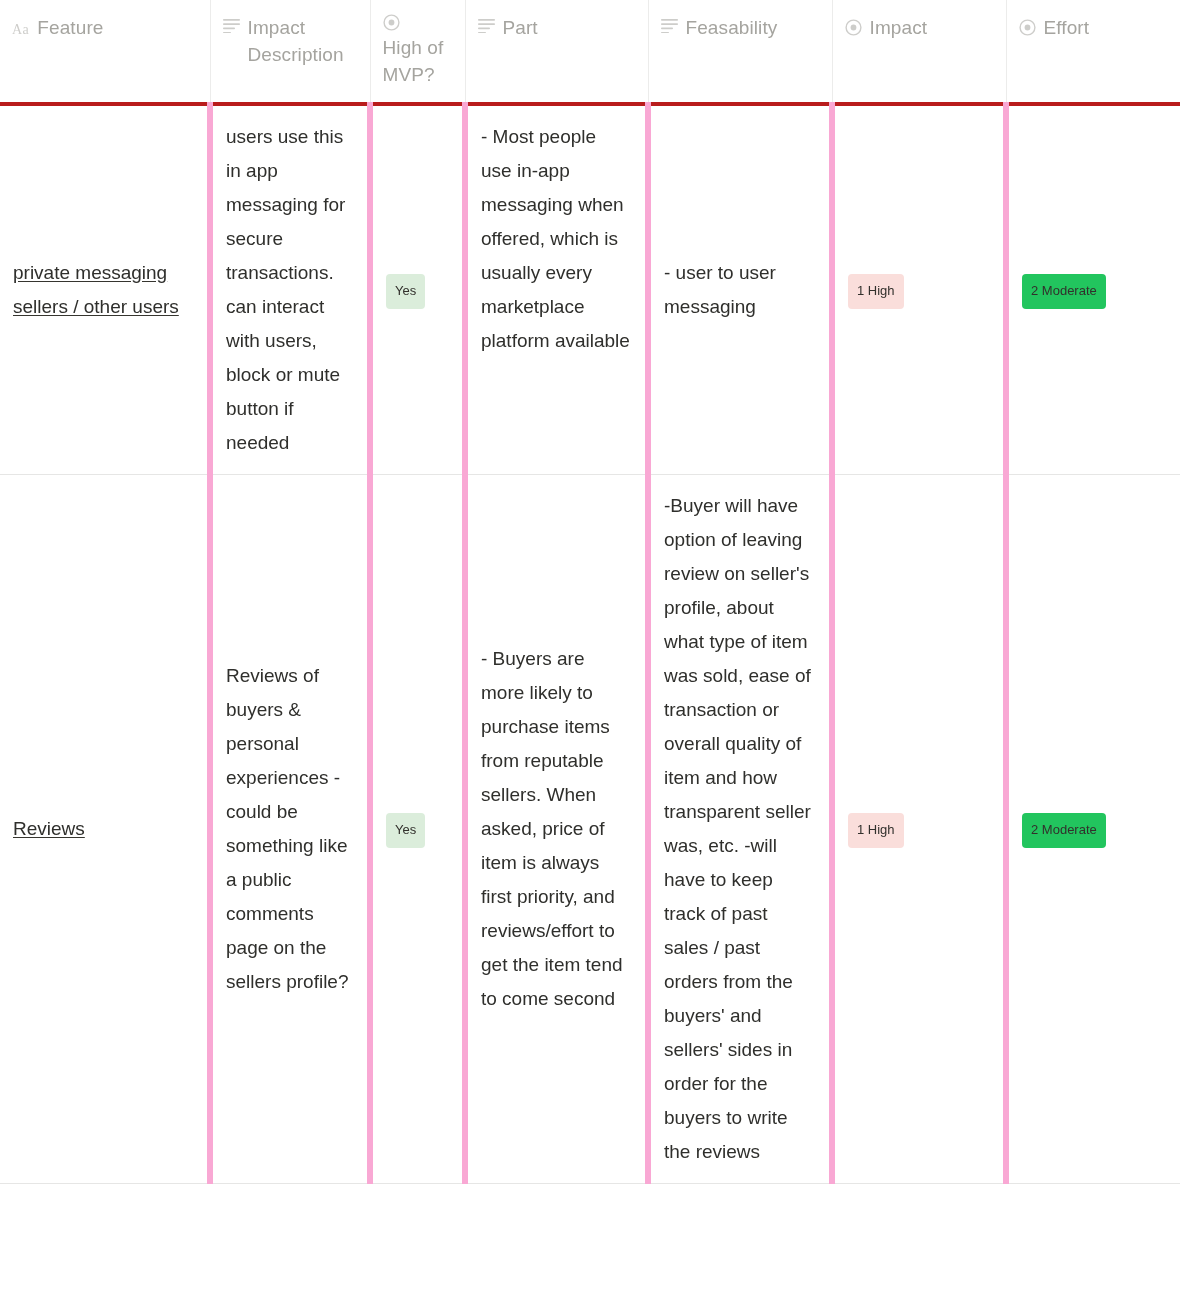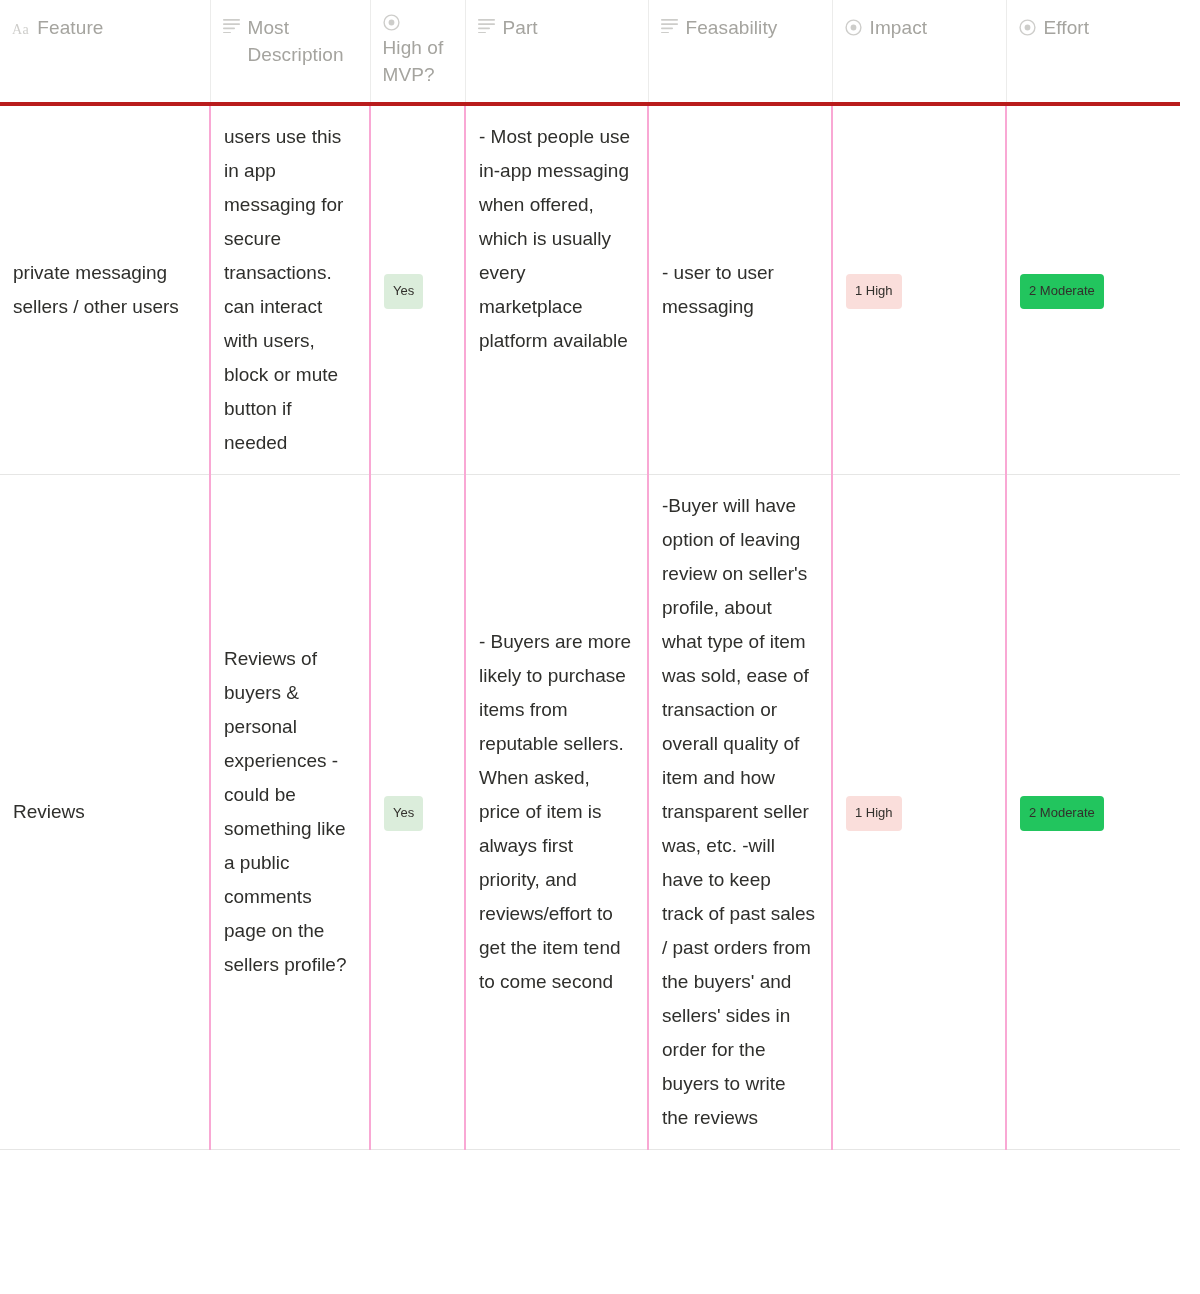--- a/index.html
+++ b/index.html
@@ -69,38 +69,39 @@
     font-size: 14px;
     line-height: 18px;
     color: #b0afab;
     margin-top: 7px;
     font-family: "Liberation Serif", "DejaVu Serif", serif;
     letter-spacing: .5px;
   }
 
   
   tbody td {
-    border-right: 2px solid #f9a8d4;
+    border-right: 6px solid #f9a8d4;
     border-bottom: 1px solid #e6e6e5;
     padding: 14px 14px 14px 13px;
     vertical-align: middle;
     font-size: 19px;
     line-height: 34px;
     color: #2f2f2c;
   }
   tbody td:last-child { border-right: none; }
 
   td.top { vertical-align: top; }
 
   .cell-text {
     white-space: pre-wrap;
     word-break: break-word;
   }
 
   .feature-link {
+    text-decoration: underline;
     text-decoration-color: #36352f;
     text-underline-offset: 2px;
     color: #2f2f2c;
     cursor: pointer;
     word-break: break-word;
   }
 
   
   .pill {
     display: inline-block;
@@ -141,21 +142,21 @@
       <th>
         <div class="hd">
           <span class="ic">
             <svg width="17" height="14" viewBox="0 0 17 14" fill="none">
               <rect x="0" y="0" width="17" height="1.7" rx=".8" fill="#b0afab"></rect>
               <rect x="0" y="4.3" width="17" height="1.7" rx=".8" fill="#b0afab"></rect>
               <rect x="0" y="8.6" width="12" height="1.7" rx=".8" fill="#b0afab"></rect>
               <rect x="0" y="12.9" width="8" height="1.7" rx=".8" fill="#b0afab"></rect>
             </svg>
           </span>
-          <span class="hd-label">Most Description</span>
+          <span class="hd-label">Impact Description</span>
         </div>
       </th>
 
       <th>
         <div class="hd" style="display:block;">
           <span class="ic" style="margin-top:0;display:block;margin-bottom:3px;">
             <svg width="17" height="17" viewBox="0 0 17 17" fill="none">
               <circle cx="8.5" cy="8.5" r="7.4" stroke="#b0afab" stroke-width="1.4"></circle>
               <circle cx="8.5" cy="8.5" r="2.9" fill="#b0afab"></circle>
             </svg>

